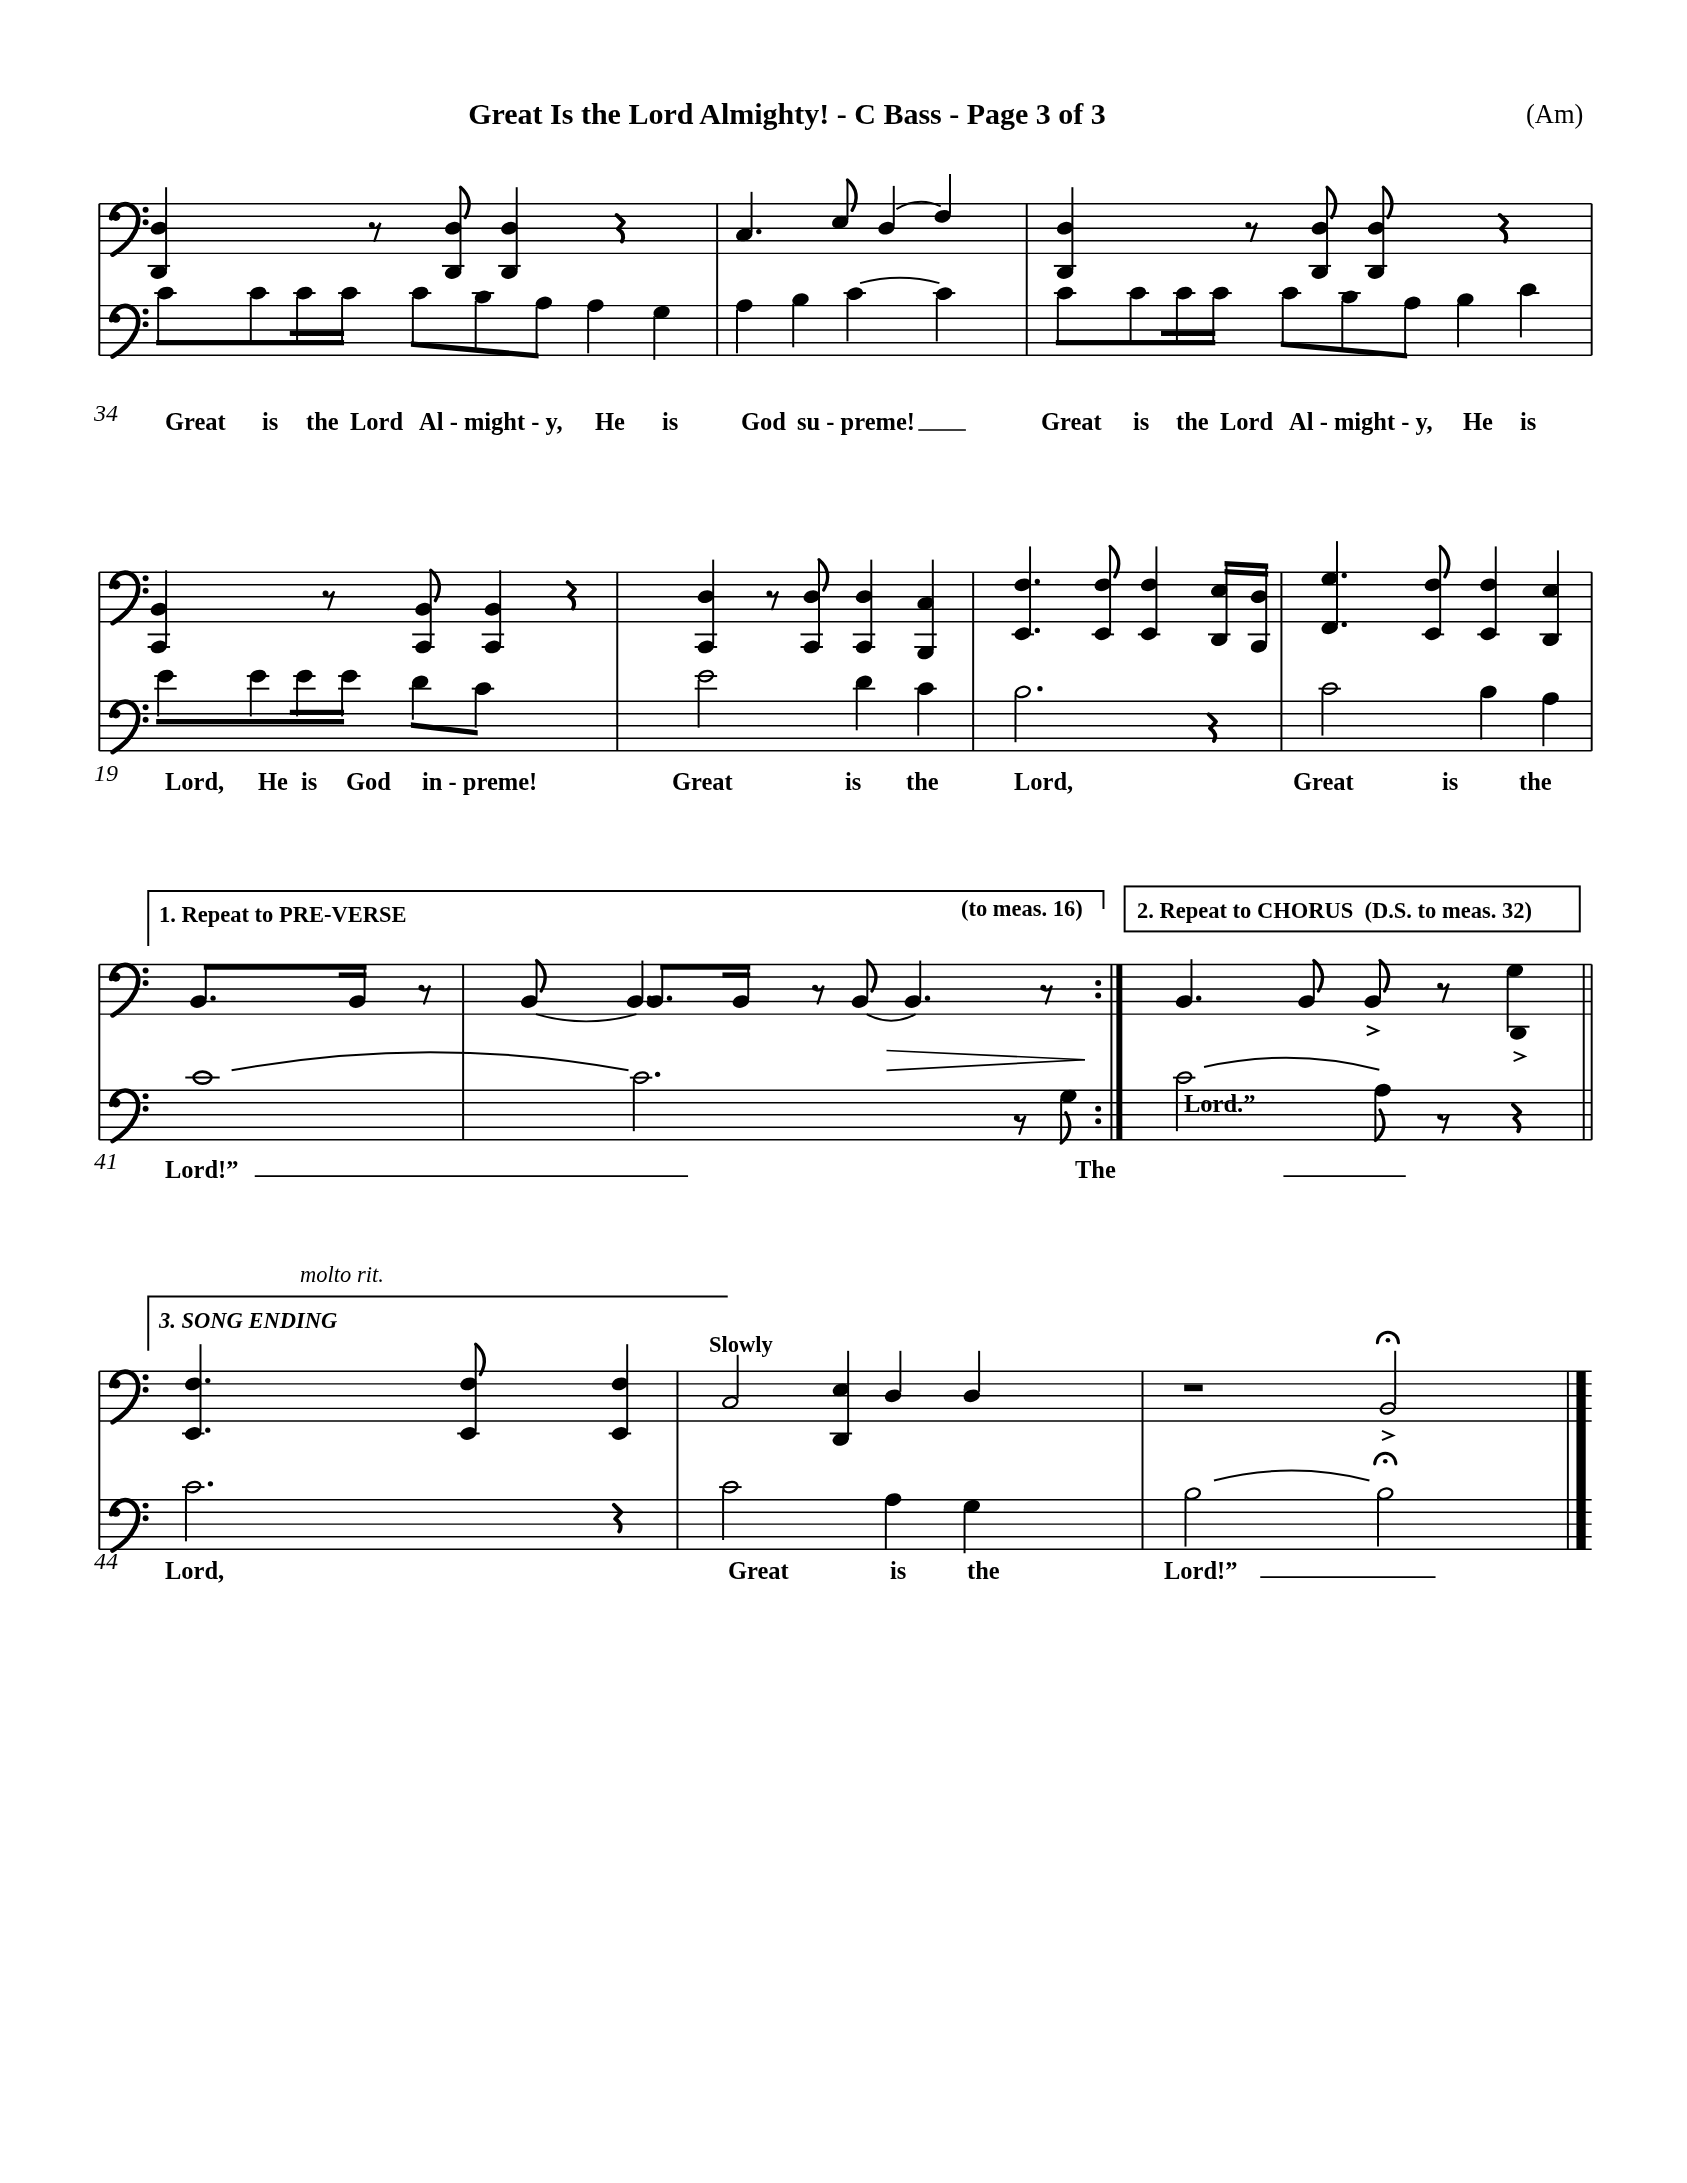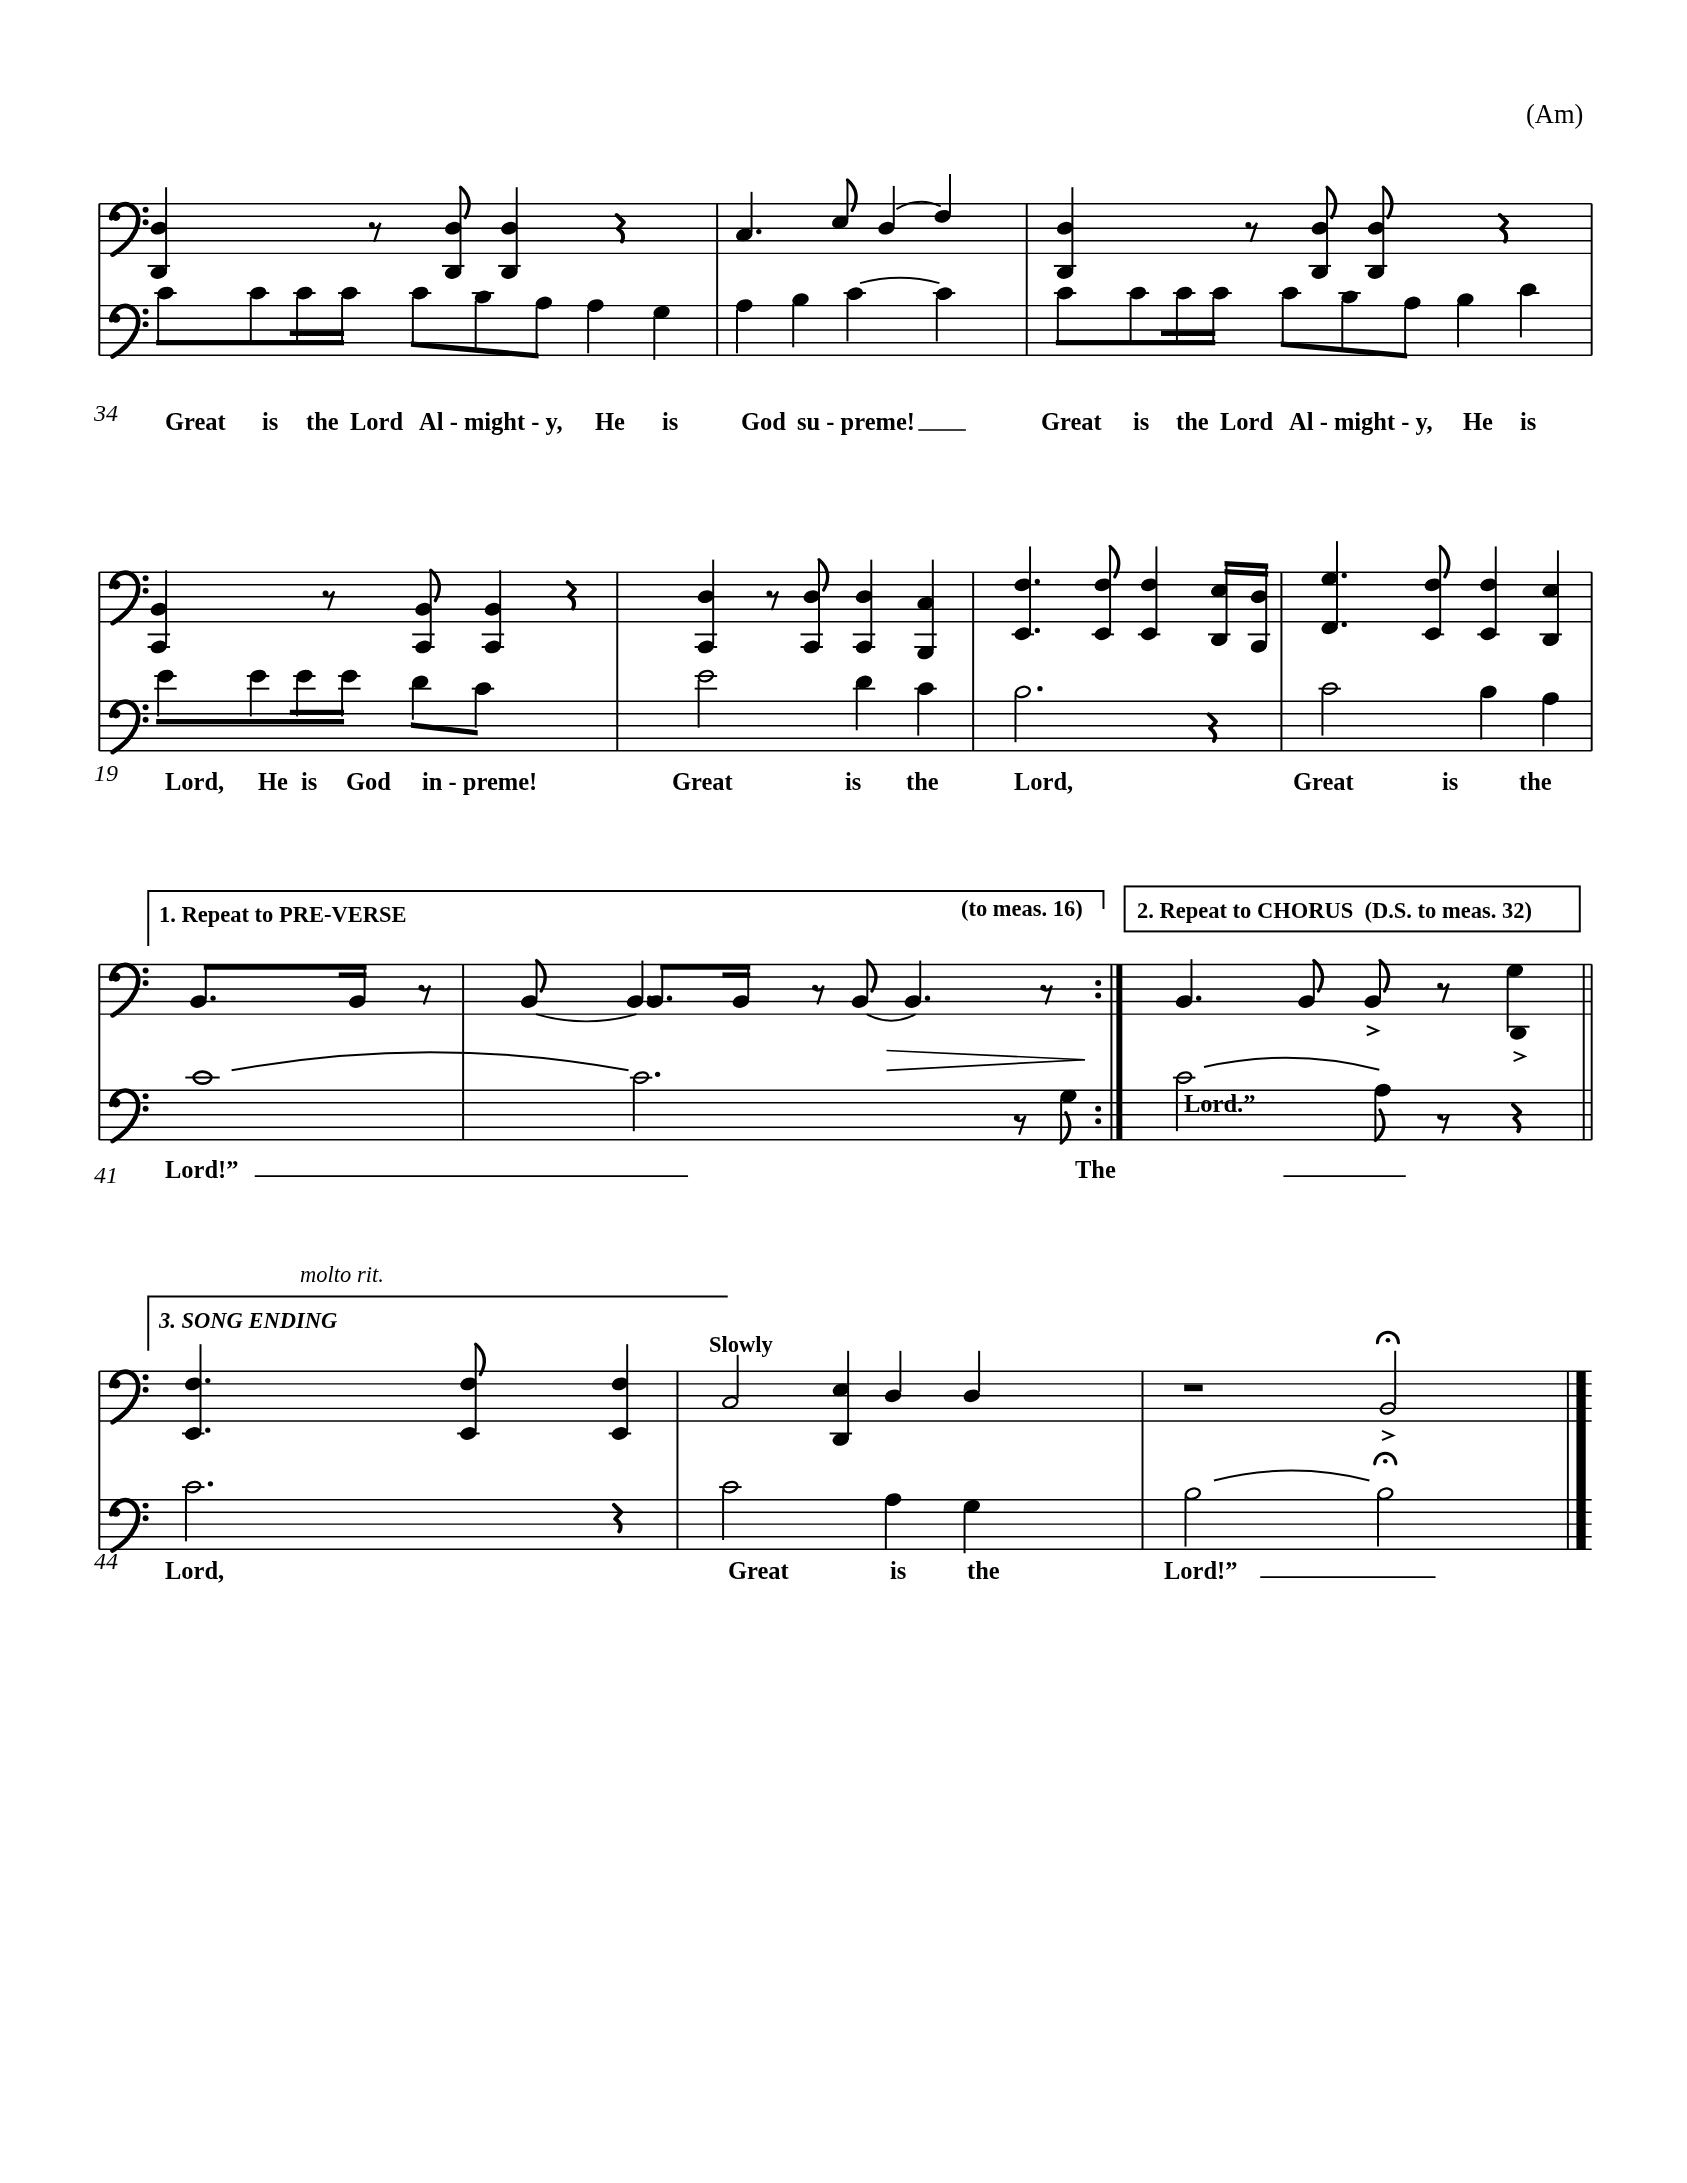--- a/index.html
+++ b/index.html
@@ -510,31 +510,32 @@
         <line x1="952" y1="1629" x2="986" y2="1629" stroke="#000000" stroke-width="3"></line>
         <line x1="1773" y1="1629" x2="1807" y2="1629" stroke="#000000" stroke-width="3"></line>
         <line x1="275" y1="2167" x2="309" y2="2167" stroke="#000000" stroke-width="3"></line>
         <line x1="691" y1="2167" x2="725" y2="2167" stroke="#000000" stroke-width="3"></line>
         <line x1="920" y1="2167" x2="954" y2="2167" stroke="#000000" stroke-width="3"></line>
         <line x1="1254" y1="2167" x2="1288" y2="2167" stroke="#000000" stroke-width="3"></line>
         <line x1="275" y1="2248" x2="309" y2="2248" stroke="#000000" stroke-width="3"></line>
         <line x1="1087" y1="2248" x2="1121" y2="2248" stroke="#000000" stroke-width="3"></line>
       </g>
     </svg>
+  <div class="txt title" id="title" style="left:463px;top:99px;width:648px;">Great Is the Lord Almighty! - C Bass - Page 3 of 3</div>
   <div class="txt key" id="key" style="left:1526px;top:101px;">(Am)</div>
   <div id="labels">
       <div class="txt dir dir-b" style="left: 159px; top: 904px;">1. Repeat to PRE-VERSE</div>
       <div class="txt dir dir-b" style="left: 961px; top: 898px;">(to meas. 16)</div>
       <div class="txt dir dir-b" style="left: 1137px; top: 900px;">2. Repeat to CHORUS  (D.S. to meas. 32)</div>
       <div class="txt dir dir-b" style="left: 159px; top: 1310px; font-style: italic;">3. SONG ENDING</div>
       <div class="txt dir dir-i" style="left: 284px; top: 1264px; margin-left: 16px;">molto rit.</div>
       <div class="txt dir dir-bi" style="left: 709px; top: 1334px;">Slowly</div>
       <div class="txt mnum" style="left: 94px; top: 401px;">34</div>
       <div class="txt mnum" style="left: 94px; top: 761px;">19</div>
-      <div class="txt mnum" style="left: 94px; top: 1149px; margin-top: 14px;">41</div>
+      <div class="txt mnum" style="left: 94px; top: 1149px;">41</div>
       <div class="txt mnum" style="left: 94px; top: 1549px;">44</div>
       <div class="txt lyr" style="left: 165px; top: 410px;">Great</div>
       <div class="txt lyr" style="left: 262px; top: 410px;">is</div>
       <div class="txt lyr" style="left: 306px; top: 410px;">the</div>
       <div class="txt lyr" style="left: 350px; top: 410px;">Lord</div>
       <div class="txt lyr" style="left: 419px; top: 410px;">Al - might - y,</div>
       <div class="txt lyr" style="left: 595px; top: 410px;">He</div>
       <div class="txt lyr" style="left: 662px; top: 410px;">is</div>
       <div class="txt lyr" style="left: 741px; top: 410px;">God</div>
       <div class="txt lyr" style="left: 797px; top: 410px;">su - preme!</div>

